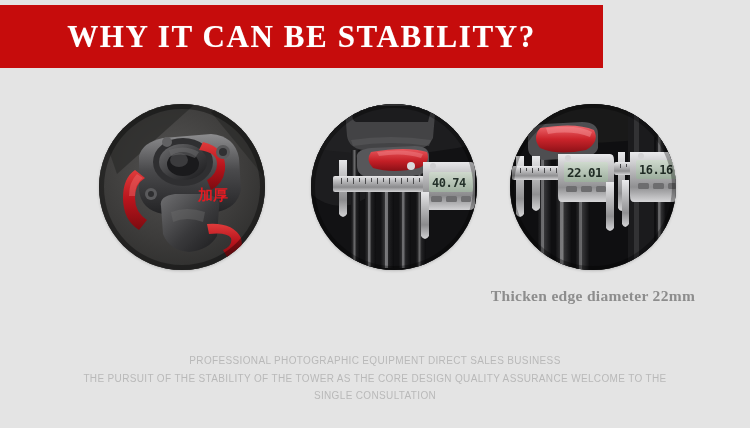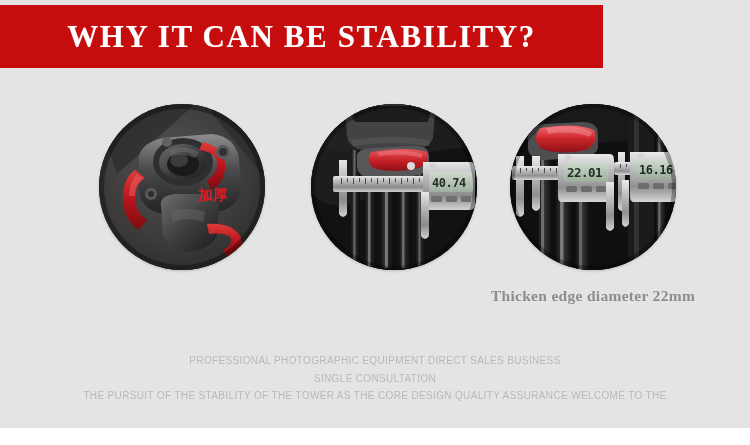--- a/index.html
+++ b/index.html
@@ -340,18 +340,18 @@
       </div>
       <div class="caption">
         <span>Thicken edge diameter 22mm</span>
       </div>
     </div>
 
   </div>
 
   <div class="footer">
     <span>PROFESSIONAL PHOTOGRAPHIC EQUIPMENT DIRECT SALES BUSINESS</span>
+    <span>THE PURSUIT OF THE STABILITY OF THE TOWER AS THE CORE DESIGN QUALITY ASSURANCE WELCOME TO THE</span>
     <span>SINGLE CONSULTATION</span>
-    <span>THE PURSUIT OF THE STABILITY OF THE TOWER AS THE CORE DESIGN QUALITY ASSURANCE WELCOME TO THE</span>
   </div>
 
   <div class="bottom-strip"></div>
 </div>
 
 </body></html>

